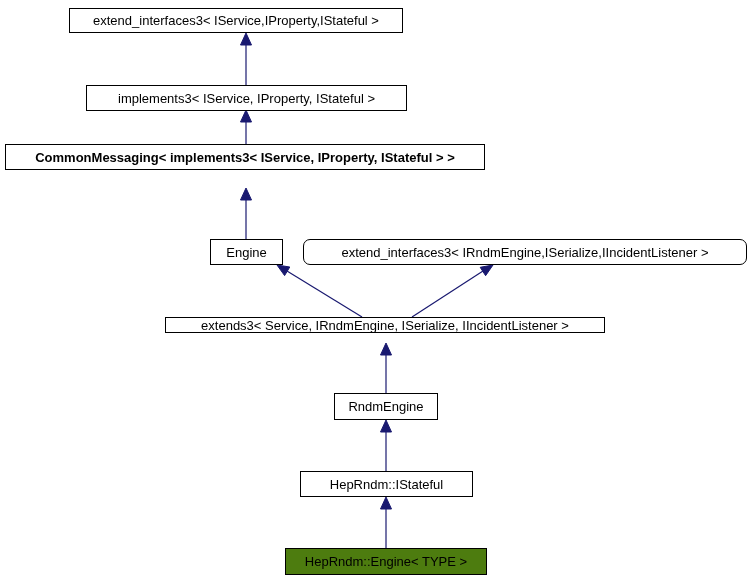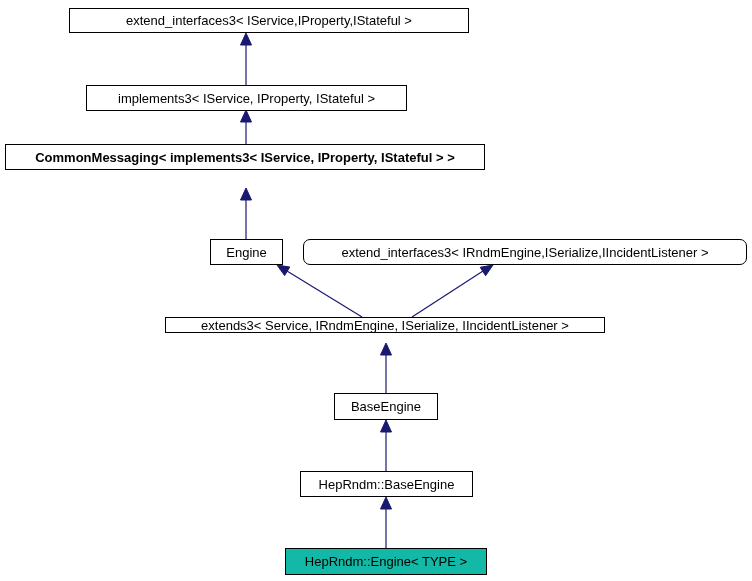--- a/index.html
+++ b/index.html
@@ -26,21 +26,21 @@
     background: #ffffff;
     color: #000000;
     font-size: 13px;
     display: flex;
     align-items: center;
     justify-content: center;
     white-space: nowrap;
     cursor: pointer;
   }
   .node.selected {
-    background: #14b8a6;
+    background: #4d7c0f;
     cursor: default;
   }
 </style>
 </head>
 <body>
 
 <div class="canvas">
 
   <svg class="edges" viewBox="0 0 752 581" xmlns="http://www.w3.org/2000/svg">
 
@@ -78,31 +78,31 @@
       <line x1="386" y1="471" x2="386" y2="432"></line>
       <polygon points="380.5,432 391.5,432 386,420"></polygon>
     </g>
 
     <g>
       <line x1="386" y1="548" x2="386" y2="509"></line>
       <polygon points="380.5,509 391.5,509 386,497"></polygon>
     </g>
   </svg>
 
-  <div class="node" style="left:69px; top:8px; width:400px; height:25px;">extend_interfaces3&lt; IService,IProperty,IStateful &gt;</div>
+  <div class="node" style="left:69px; top:8px; width:334px; height:25px;">extend_interfaces3&lt; IService,IProperty,IStateful &gt;</div>
 
   <div class="node" style="left:86px; top:85px; width:321px; height:26px;">implements3&lt; IService, IProperty, IStateful &gt;</div>
 
   <div class="node" style="left:5px; top:144px; width:480px; height:26px;font-weight:bold;">CommonMessaging&lt; implements3&lt; IService, IProperty, IStateful &gt; &gt;</div>
 
   <div class="node" style="left:210px; top:239px; width:73px; height:26px;">Engine</div>
 
   <div class="node" style="left:303px; top:239px; width:444px; height:26px;border-radius:7px;">extend_interfaces3&lt; IRndmEngine,ISerialize,IIncidentListener &gt;</div>
 
   <div class="node" style="left:165px; top:317px; width:440px; height:16px;">extends3&lt; Service, IRndmEngine, ISerialize, IIncidentListener &gt;</div>
 
-  <div class="node" style="left:334px; top:393px; width:104px; height:27px;">BaseEngine</div>
+  <div class="node" style="left:334px; top:393px; width:104px; height:27px;">RndmEngine</div>
 
-  <div class="node" style="left:300px; top:471px; width:173px; height:26px;">HepRndm::BaseEngine</div>
+  <div class="node" style="left:300px; top:471px; width:173px; height:26px;">HepRndm::IStateful</div>
 
   <div class="node selected" style="left:285px; top:548px; width:202px; height:27px;">HepRndm::Engine&lt; TYPE &gt;</div>
 
 </div>
 
 </body></html>

